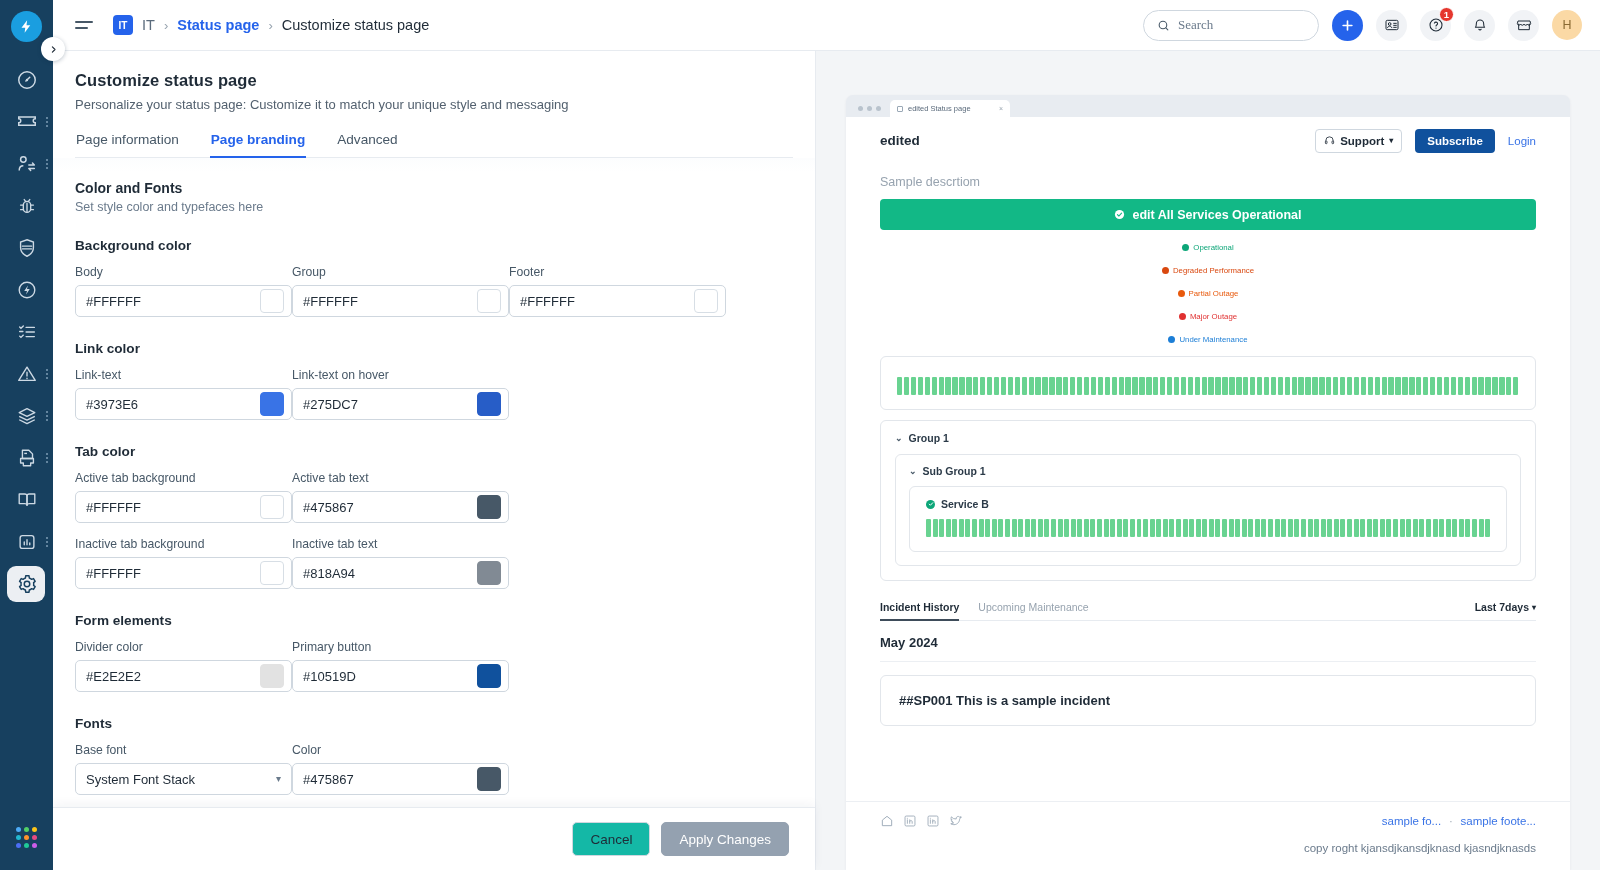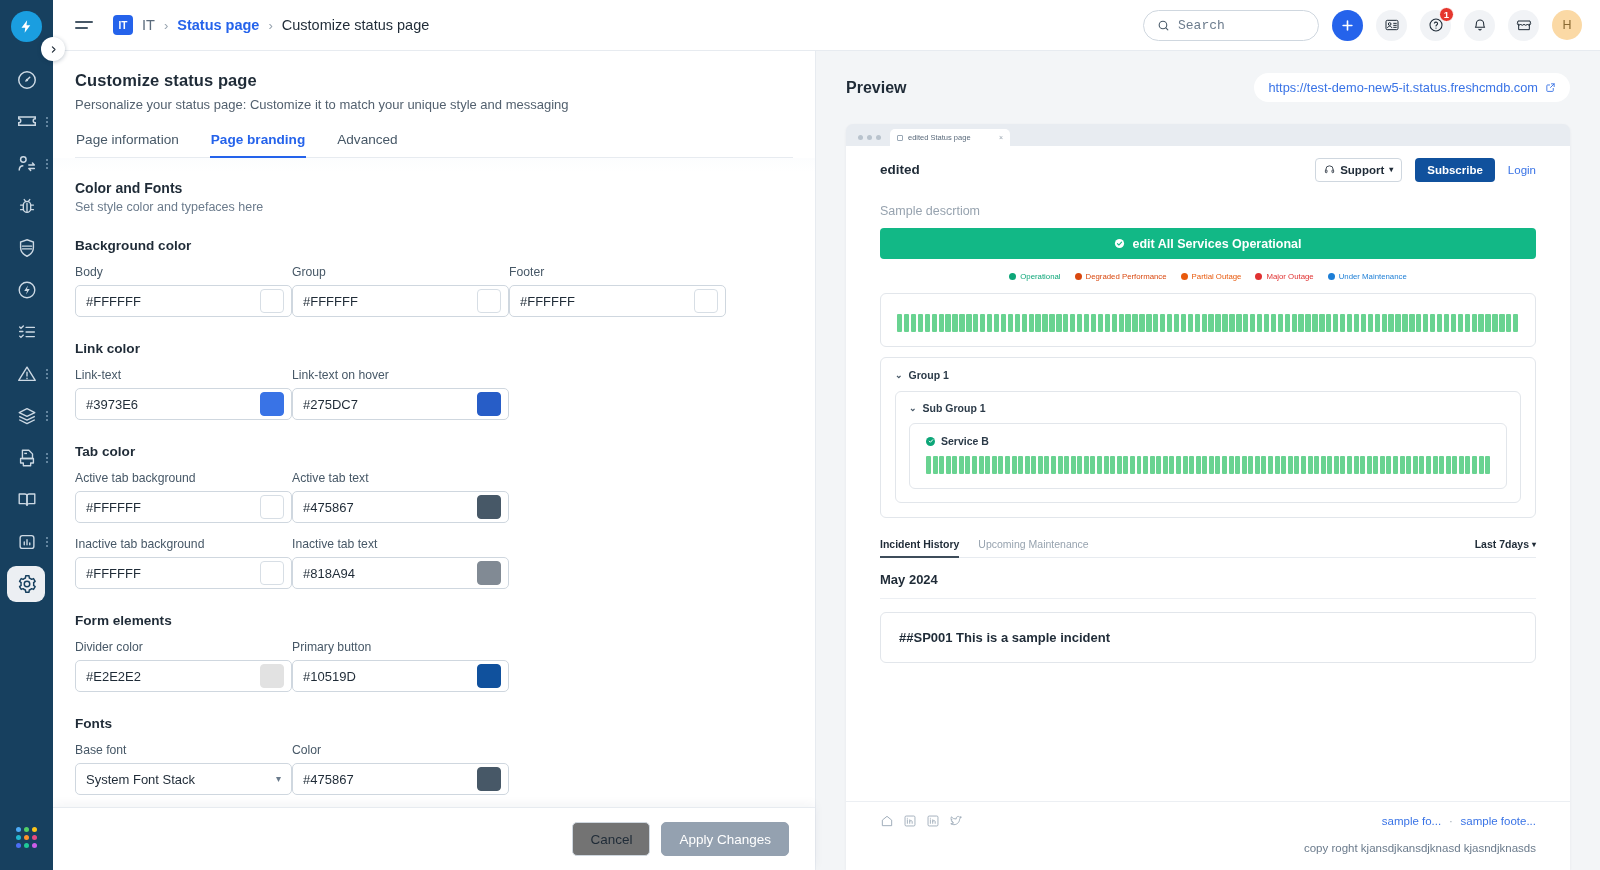--- a/index.html
+++ b/index.html
@@ -73,21 +73,21 @@
   .crumb-sep { color: #97a3af; font-size: 13px; }
   .crumb-cur { font-size: 14.5px; color: #1f2b37; }
 
   .top-right { margin-left: auto; display: flex; align-items: center; gap: 13px; }
   .searchbox {
     width: 176px; height: 31px; border: 1px solid #cfd7df; border-radius: 16px;
     display: flex; align-items: center; gap: 8px; padding: 0 13px; background: #fff;
   }
   .searchbox input {
     border: none; outline: none; font-size: 13px; color: #475867; background: transparent;
-    width: 120px; font-family: Liberation Mono, monospace;
+    width: 120px; font-family: Liberation Serif, serif;
   }
   .searchbox input::placeholder { color: #6b7b8c; }
   .circ-btn {
     width: 31px; height: 31px; border-radius: 50%; display: flex; align-items: center;
     justify-content: center; position: relative;
   }
   .circ-blue { background: #2563eb; }
   .circ-grey { background: #f1f3f6; }
   .badge-count {
     position: absolute; top: -3px; right: -3px; min-width: 15px; height: 15px; padding: 0 3px;
@@ -151,21 +151,21 @@
   .form-footer {
     position: absolute; left: 0; right: 0; bottom: 0; height: 63px; background: #fff;
     border-top: 1px solid #e7ebf0; display: flex; align-items: center; justify-content: flex-end;
     gap: 11px; padding-right: 26px;
     box-shadow: 0 -3px 10px rgba(20,40,70,.05);
   }
   .btn {
     height: 34px; border-radius: 5px; font-size: 13.5px; padding: 0 17px; display: flex;
     align-items: center; justify-content: center; font-family: "Liberation Sans", sans-serif;
   }
-  .btn-cancel { background: #737373; border: 1px solid #cfd7df; color: #1f2b37; }
+  .btn-cancel { background: #14b8a6; border: 1px solid #cfd7df; color: #1f2b37; }
   .btn-apply { background: #94a1b0; border: 1px solid #94a1b0; color: #fff; }
 
   
   .previewpanel { flex: 1; min-width: 0; padding: 22px 30px 0 30px; display: flex; flex-direction: column; }
   .pv-head { display: flex; align-items: center; }
   .pv-title { font-size: 16px; font-weight: 700; color: #1f2b37; }
   .pv-url {
     margin-left: auto; background: #fff; border-radius: 16px; height: 29px; display: flex;
     align-items: center; gap: 7px; padding: 0 14px; font-size: 12.8px; color: #3973e6;
   }
@@ -203,21 +203,21 @@
   }
   .login-link { font-size: 11.5px; color: #3973e6; }
 
   .site-body { flex: 1; overflow: hidden; padding: 0 34px; min-height: 0; }
   .desc { font-size: 12.5px; color: #97a3af; margin-top: 11px; }
   .status-banner {
     margin-top: 10px; height: 31px; background: #12b886; border-radius: 4px; color: #fff;
     display: flex; align-items: center; justify-content: center; gap: 7px;
     font-size: 12.5px; font-weight: 700;
   }
-  .legend { display: flex; align-items: center; justify-content: center; gap: 14px; margin-top: 13px; }
+  .legend { display: flex; align-items: center; justify-content: center; gap: 14px; margin-top: 13px; flex-direction: column; }
   .leg { display: flex; align-items: center; gap: 4px; font-size: 7.8px; }
   .leg i { width: 7px; height: 7px; border-radius: 50%; display: block; }
 
   .svc-card { border: 1px solid #e2e6eb; border-radius: 6px; padding: 11px 16px 14px 16px; margin-top: 12px; }
   .svc-name { display: flex; align-items: center; gap: 6px; font-size: 10.5px; color: #2b3a48; font-weight: 600; }
   .svc-dot { width: 9px; height: 9px; border-radius: 50%; background: #0ca678; display: flex; align-items:center; justify-content:center; }
   .bars { display: flex; gap: 1.6px; margin-top: 9px; height: 18px; }
   .bars span { flex: 1; background: #69d391; border-radius: 1px; display: block; }
 
   .grp-card { border: 1px solid #e2e6eb; border-radius: 6px; padding: 11px 14px 14px 14px; margin-top: 10px; }
@@ -668,31 +668,20 @@
           <div style="height:80px"></div>
         </div>
 
         <div class="form-footer">
           <div class="btn btn-cancel">Cancel</div>
           <div class="btn btn-apply">Apply Changes</div>
         </div>
       </div>
 
       <div class="previewpanel">
-        <div class="pv-head">
-          <div class="pv-title">Preview</div>
-          <div class="pv-url">
-            <span>https://test-demo-new5-it.status.freshcmdb.com</span>
-            <svg class="ext-ico" width="11" height="11" viewBox="0 0 24 24" fill="none" stroke="#3973e6" stroke-width="2" stroke-linecap="round" stroke-linejoin="round">
-                <path d="M14 4h6v6"></path>
-                <path d="M20 4l-8 8"></path>
-                <path d="M18 14v5a1.5 1.5 0 0 1-1.5 1.5h-11A1.5 1.5 0 0 1 4 19V8a1.5 1.5 0 0 1 1.5-1.5H10"></path>
-              </svg>
-          </div>
-        </div>
 
         <div class="browser">
           <div class="chrome-bar">
             <span class="chrome-dots">
                 <i></i>
                 <i></i>
                 <i></i>
               </span>
             <div class="chrome-tab">
               <span class="tab-favicon"></span>

